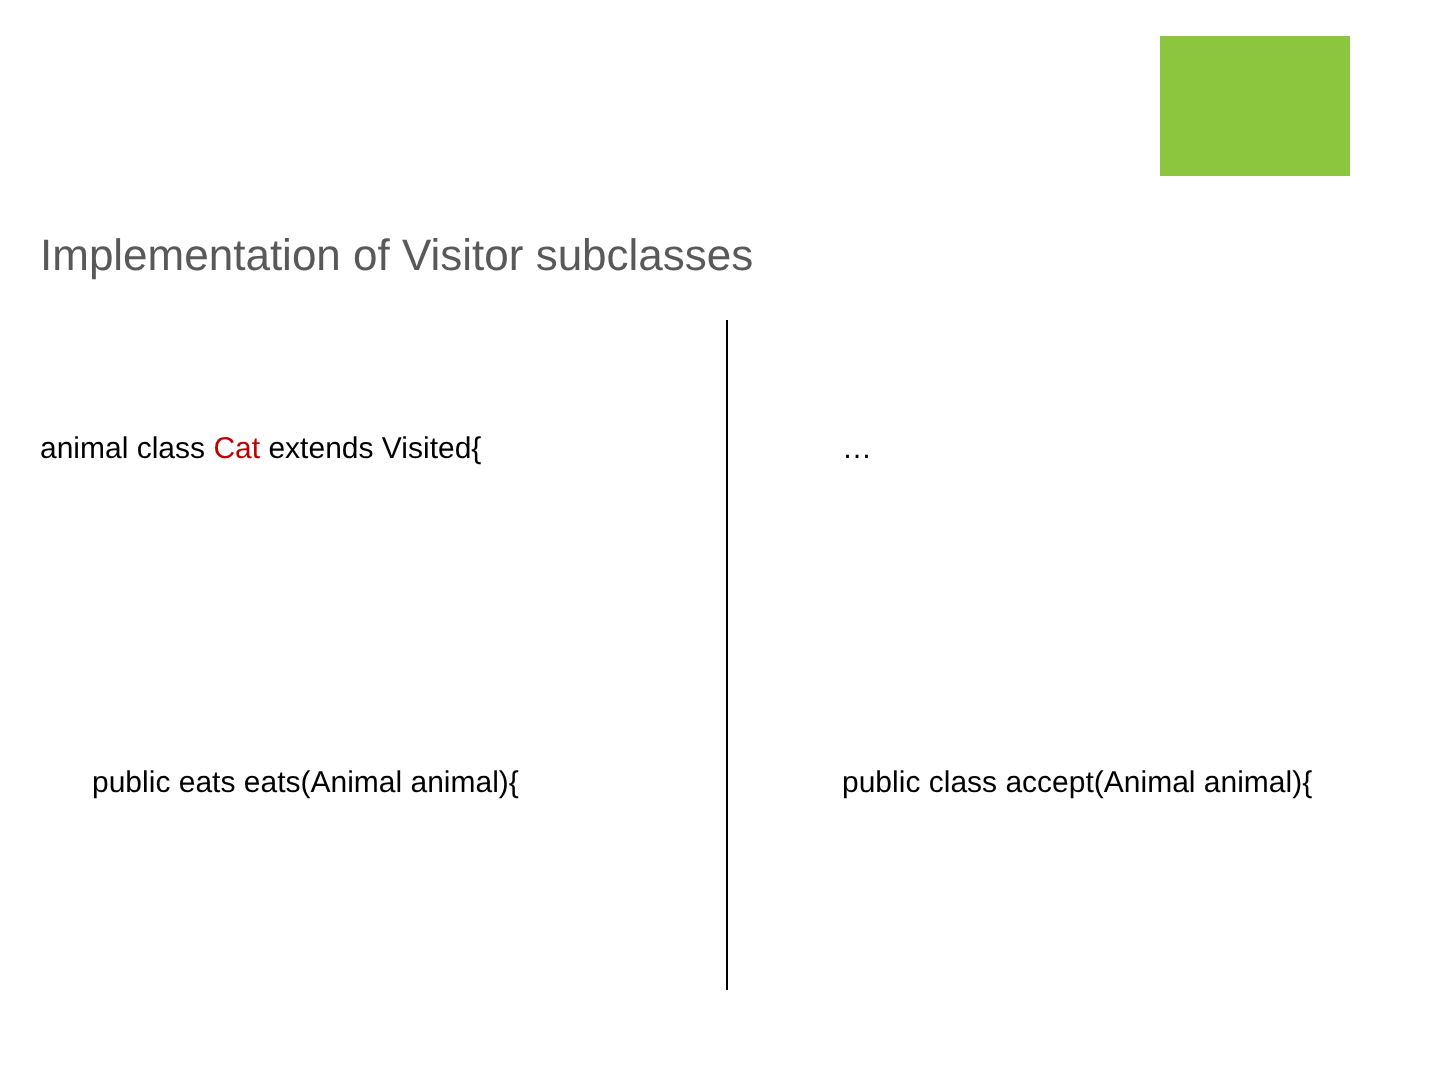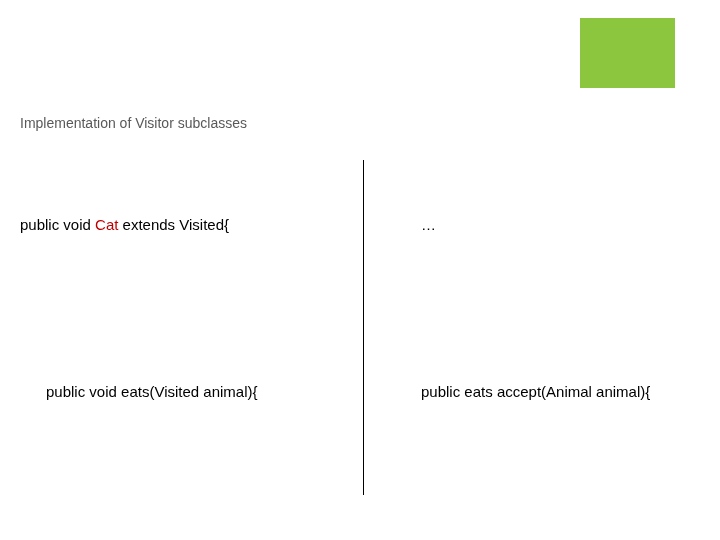--- a/index.html
+++ b/index.html
@@ -21,21 +21,21 @@
   .accent-box {
     position: absolute;
     top: 18px;
     right: 45px;
     width: 95px;
     height: 70px;
     background: #8cc63f;
   }
   .heading {
     position: absolute;
-    font-size: 14px;
+    font-size: 22px;
     font-weight: 400;
   }
   .heading.left {
     top: 115px;
     left: 20px;
     color: #595959;
   }
   .heading.right {
     top: 115px;
     left: 395px;
@@ -73,25 +73,25 @@
 
 <div class="slide">
 
   <div class="accent-box"></div>
 
   <div class="heading left">Implementation of Visitor subclasses</div>
 
   <div class="divider"></div>
 
   <div class="codeblock left">
-    <span class="row"><span>public void </span><span class="kw-class">Cat</span><span> extends Visited{</span></span>
+    <span class="row"><span>animal class </span><span class="kw-class">Cat</span><span> extends Visited{</span></span>
 
     <div class="gap"></div>
 
-    <span class="row"><span class="indent1">public void eats(Visited animal){</span></span>
+    <span class="row"><span class="indent1">public eats eats(Animal animal){</span></span>
 
     <div class="gap"></div>
 
     
 
     
 
     
 
     
@@ -109,21 +109,21 @@
     
 
     
   </div>
 
   <div class="codeblock right">
     <span class="row"><span class="indent1">…</span></span>
 
     <div class="gap"></div>
 
-    <span class="row"><span class="indent1">public eats accept(Animal animal){</span></span>
+    <span class="row"><span class="indent1">public class accept(Animal animal){</span></span>
 
     <div class="gap"></div>
 
     
 
     
 
     
 
     

